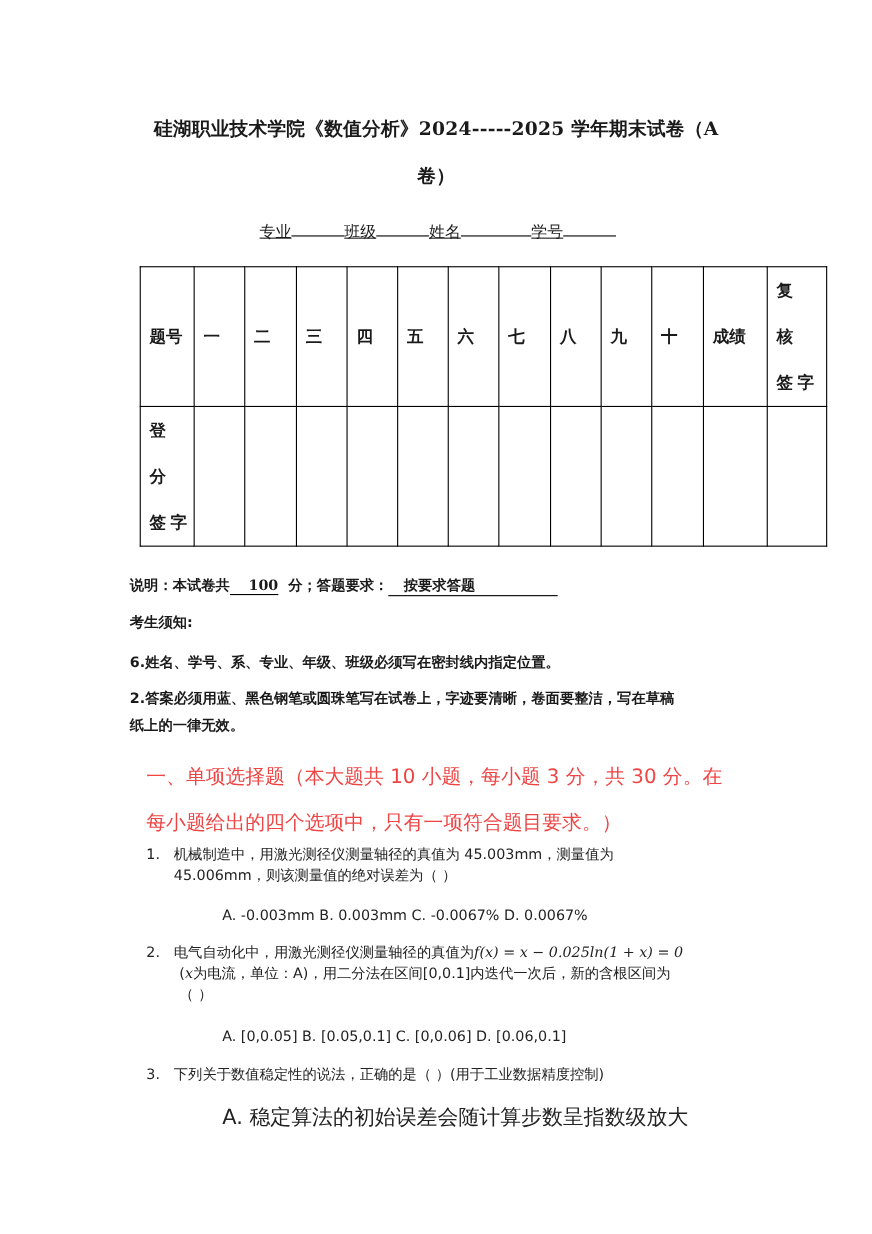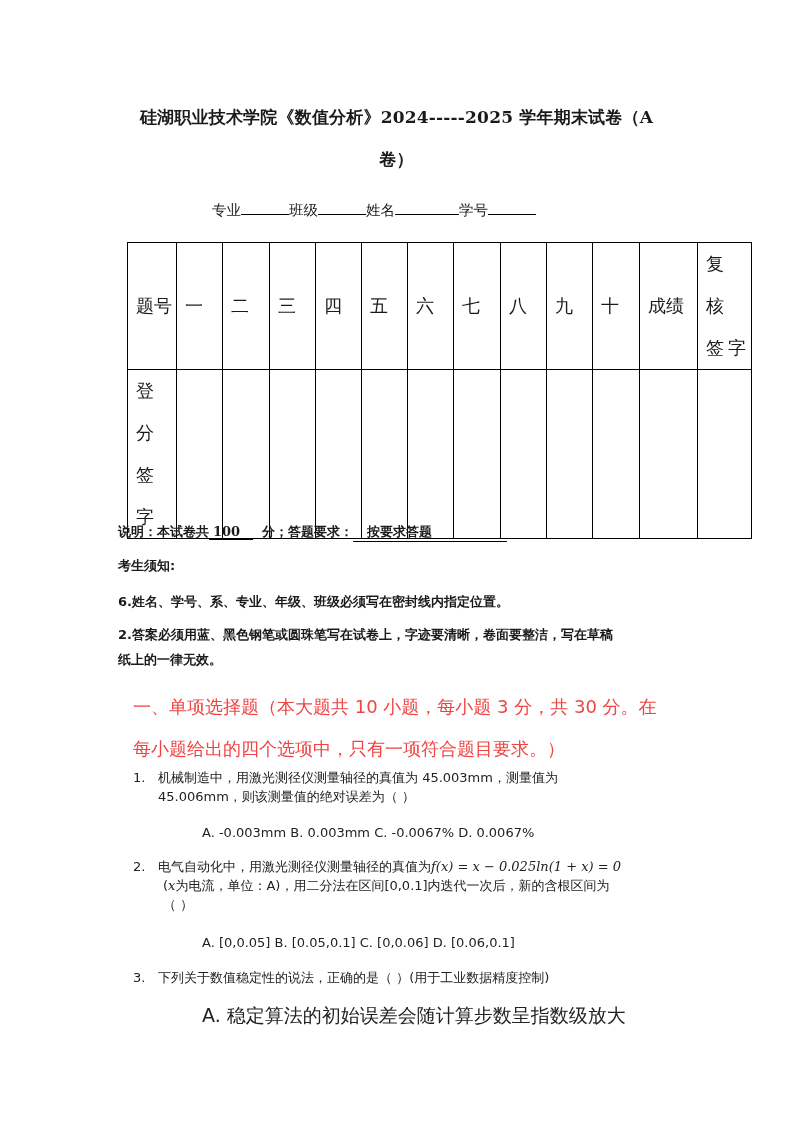--- a/index.html
+++ b/index.html
@@ -1,24 +1,24 @@
 <!DOCTYPE html>
 <html><head>
 <meta charset="utf-8">
 <style>
   html, body { margin:0; padding:0; background:#ffffff; }
   body { width:793px; height:1122px; position:relative; overflow:hidden;
          font-family:"DejaVu Sans", sans-serif; color:#1a1a1a; }
   .abs { position:absolute; }
   .title { left:0; width:793px; text-align:center; font-family:"DejaVu Serif", serif;
            font-weight:bold; font-size:17px; letter-spacing:0.2px; }
-  .info-line { top:200px; left:212px; font-size:14.5px; white-space:nowrap; }
+  .info-line { top:200px; left:236px; font-size:14.5px; white-space:nowrap;text-decoration:underline; }
   .info-line .blank { display:inline-block; border-bottom:1px solid #000; height:14px; vertical-align:baseline; }
   table.score { position:absolute; left:127px; top:242px; border-collapse:collapse; }
-  table.score td { border:1.3px solid #000; padding:0 0 0 8px; font-size:18px; font-weight:normal; vertical-align:middle; }
+  table.score td { border:1.3px solid #000; padding:0 0 0 8px; font-size:15px; font-weight:bold; vertical-align:middle; }
   table.score tr.r1 td { height:92px; }
   table.score tr.r2 td { height:51px; }
   table.score tr.r3 td { height:93px; }
   .two-line { line-height:42px; letter-spacing:4px; }
   .note { font-size:13px; font-weight:bold; left:118px; }
   .ul-block { display:inline-block; border-bottom:1px solid #000; }
   .section { left:133px; color:#ef4444; font-size:18px; line-height:42px; width:560px; }
   .q { left:133px; font-size:13px; line-height:19px; color:#222; }
   .q .num { display:inline-block; width:25px; }
   .q .body { position:absolute; left:25px; width:510px; }
@@ -70,21 +70,21 @@
         <td></td>
     <td></td>
         <td></td>
     <td></td>
         <td></td>
   </tr>
 </tbody>
   </table>
 
 <div class="abs note" style="top:523px; white-space:nowrap;">
-  <span>说明：本试卷共</span><span class="ul-block" style="width:40px; padding-left:4px;"><span style="font-family:'DejaVu Serif', serif;">100</span></span>&nbsp;&nbsp;<span>分；答题要求：</span><span class="ul-block" style="width:140px; padding-left:14px;"><span>按要求答题</span></span>
+  <span>说明：本试卷共</span><span class="ul-block" style="width:40px; padding-left:4px;text-align:right;"><span style="font-family:'DejaVu Serif', serif;">100</span></span>&nbsp;&nbsp;<span>分；答题要求：</span><span class="ul-block" style="width:140px; padding-left:14px;"><span>按要求答题</span></span>
 </div>
 <div class="abs note" style="top:557px;">考生须知:</div>
 <div class="abs note" style="top:593px;">6.姓名、学号、系、专业、年级、班级必须写在密封线内指定位置。</div>
 <div class="abs note" style="top:626px;">2.答案必须用蓝、黑色钢笔或圆珠笔写在试卷上，字迹要清晰，卷面要整洁，写在草稿</div>
 <div class="abs note" style="top:651px;">纸上的一律无效。</div>
 
 <div class="abs section" style="top:686px;">一、单项选择题（本大题共 10 小题，每小题 3 分，共 30 分。在</div>
 <div class="abs section" style="top:728px;">每小题给出的四个选项中，只有一项符合题目要求。）</div>
 
 <div class="abs q" style="top:768px;">

